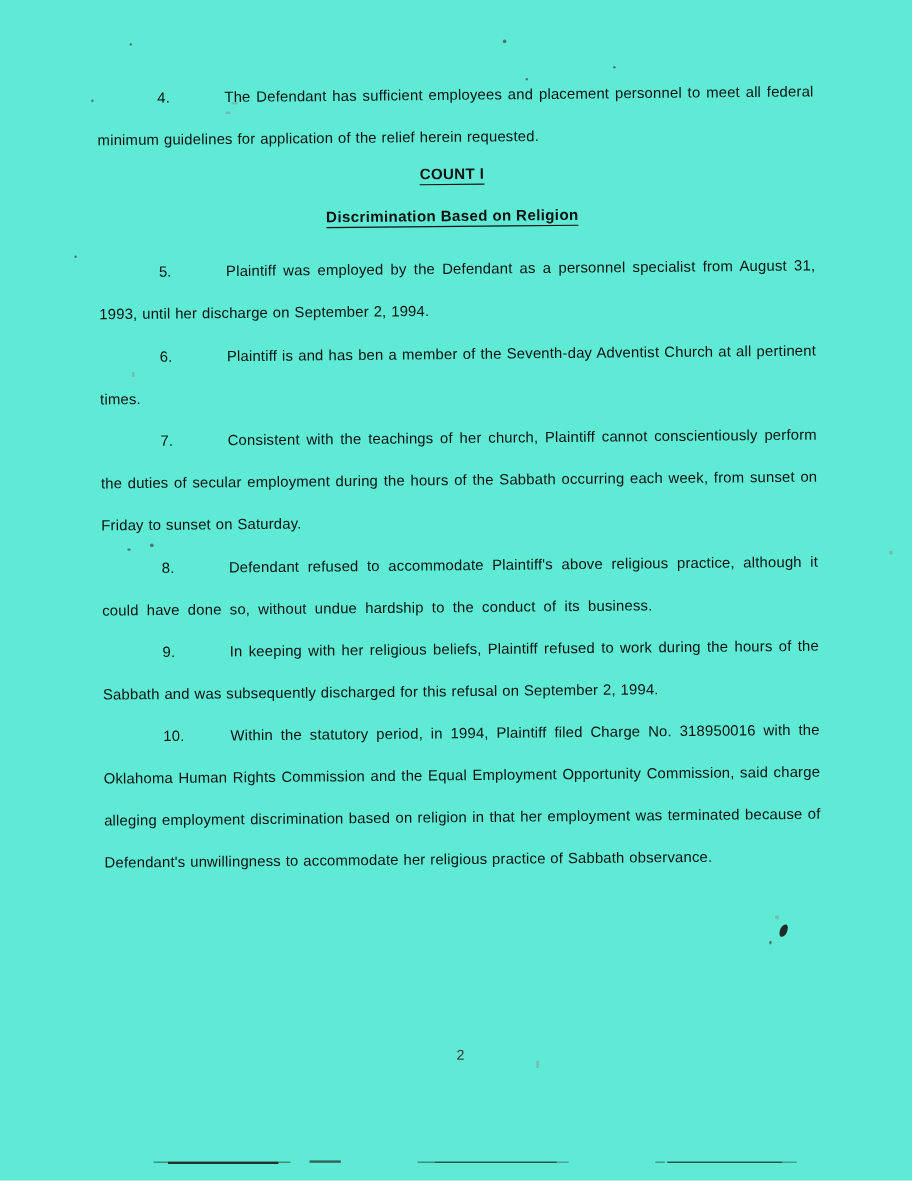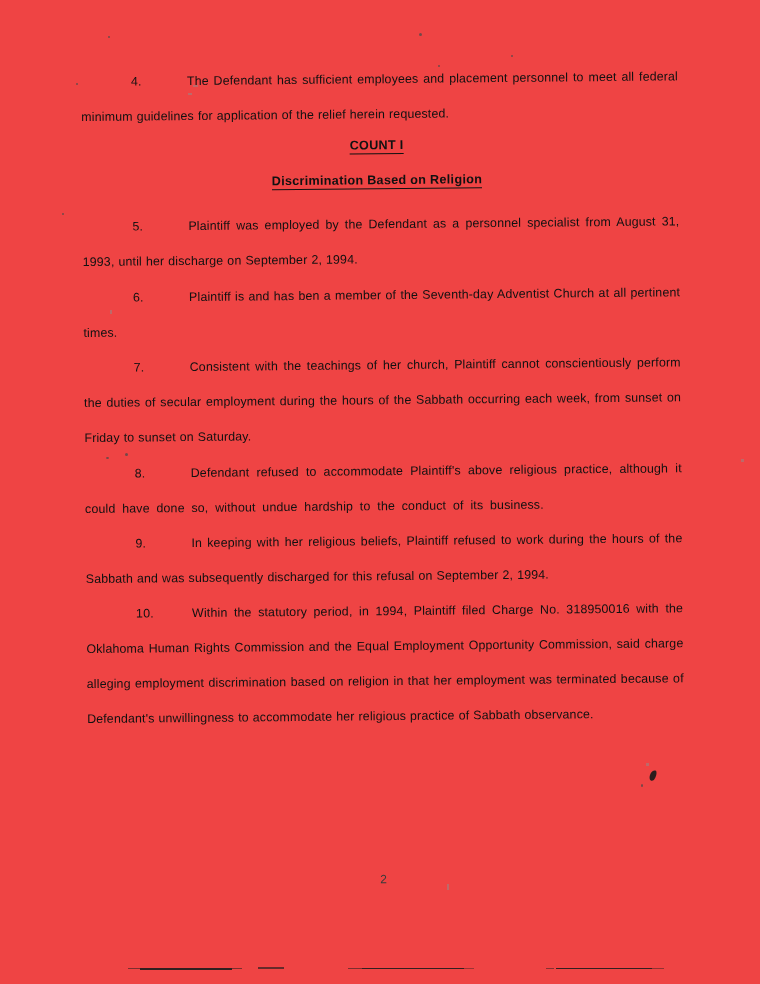--- a/index.html
+++ b/index.html
@@ -5,21 +5,21 @@
   html, body {
     margin: 0;
     padding: 0;
     background: #ffffff;
   }
 
   #page {
     position: relative;
     width: 760px;
     height: 984px;
-    background: #ef4444;
+    background: #5eead4;
     overflow: hidden;
     font-family: "Liberation Sans", sans-serif;
     color: #111111;
   }
 
   
   #skew {
     position: absolute;
     left: 0;
     top: 0;

